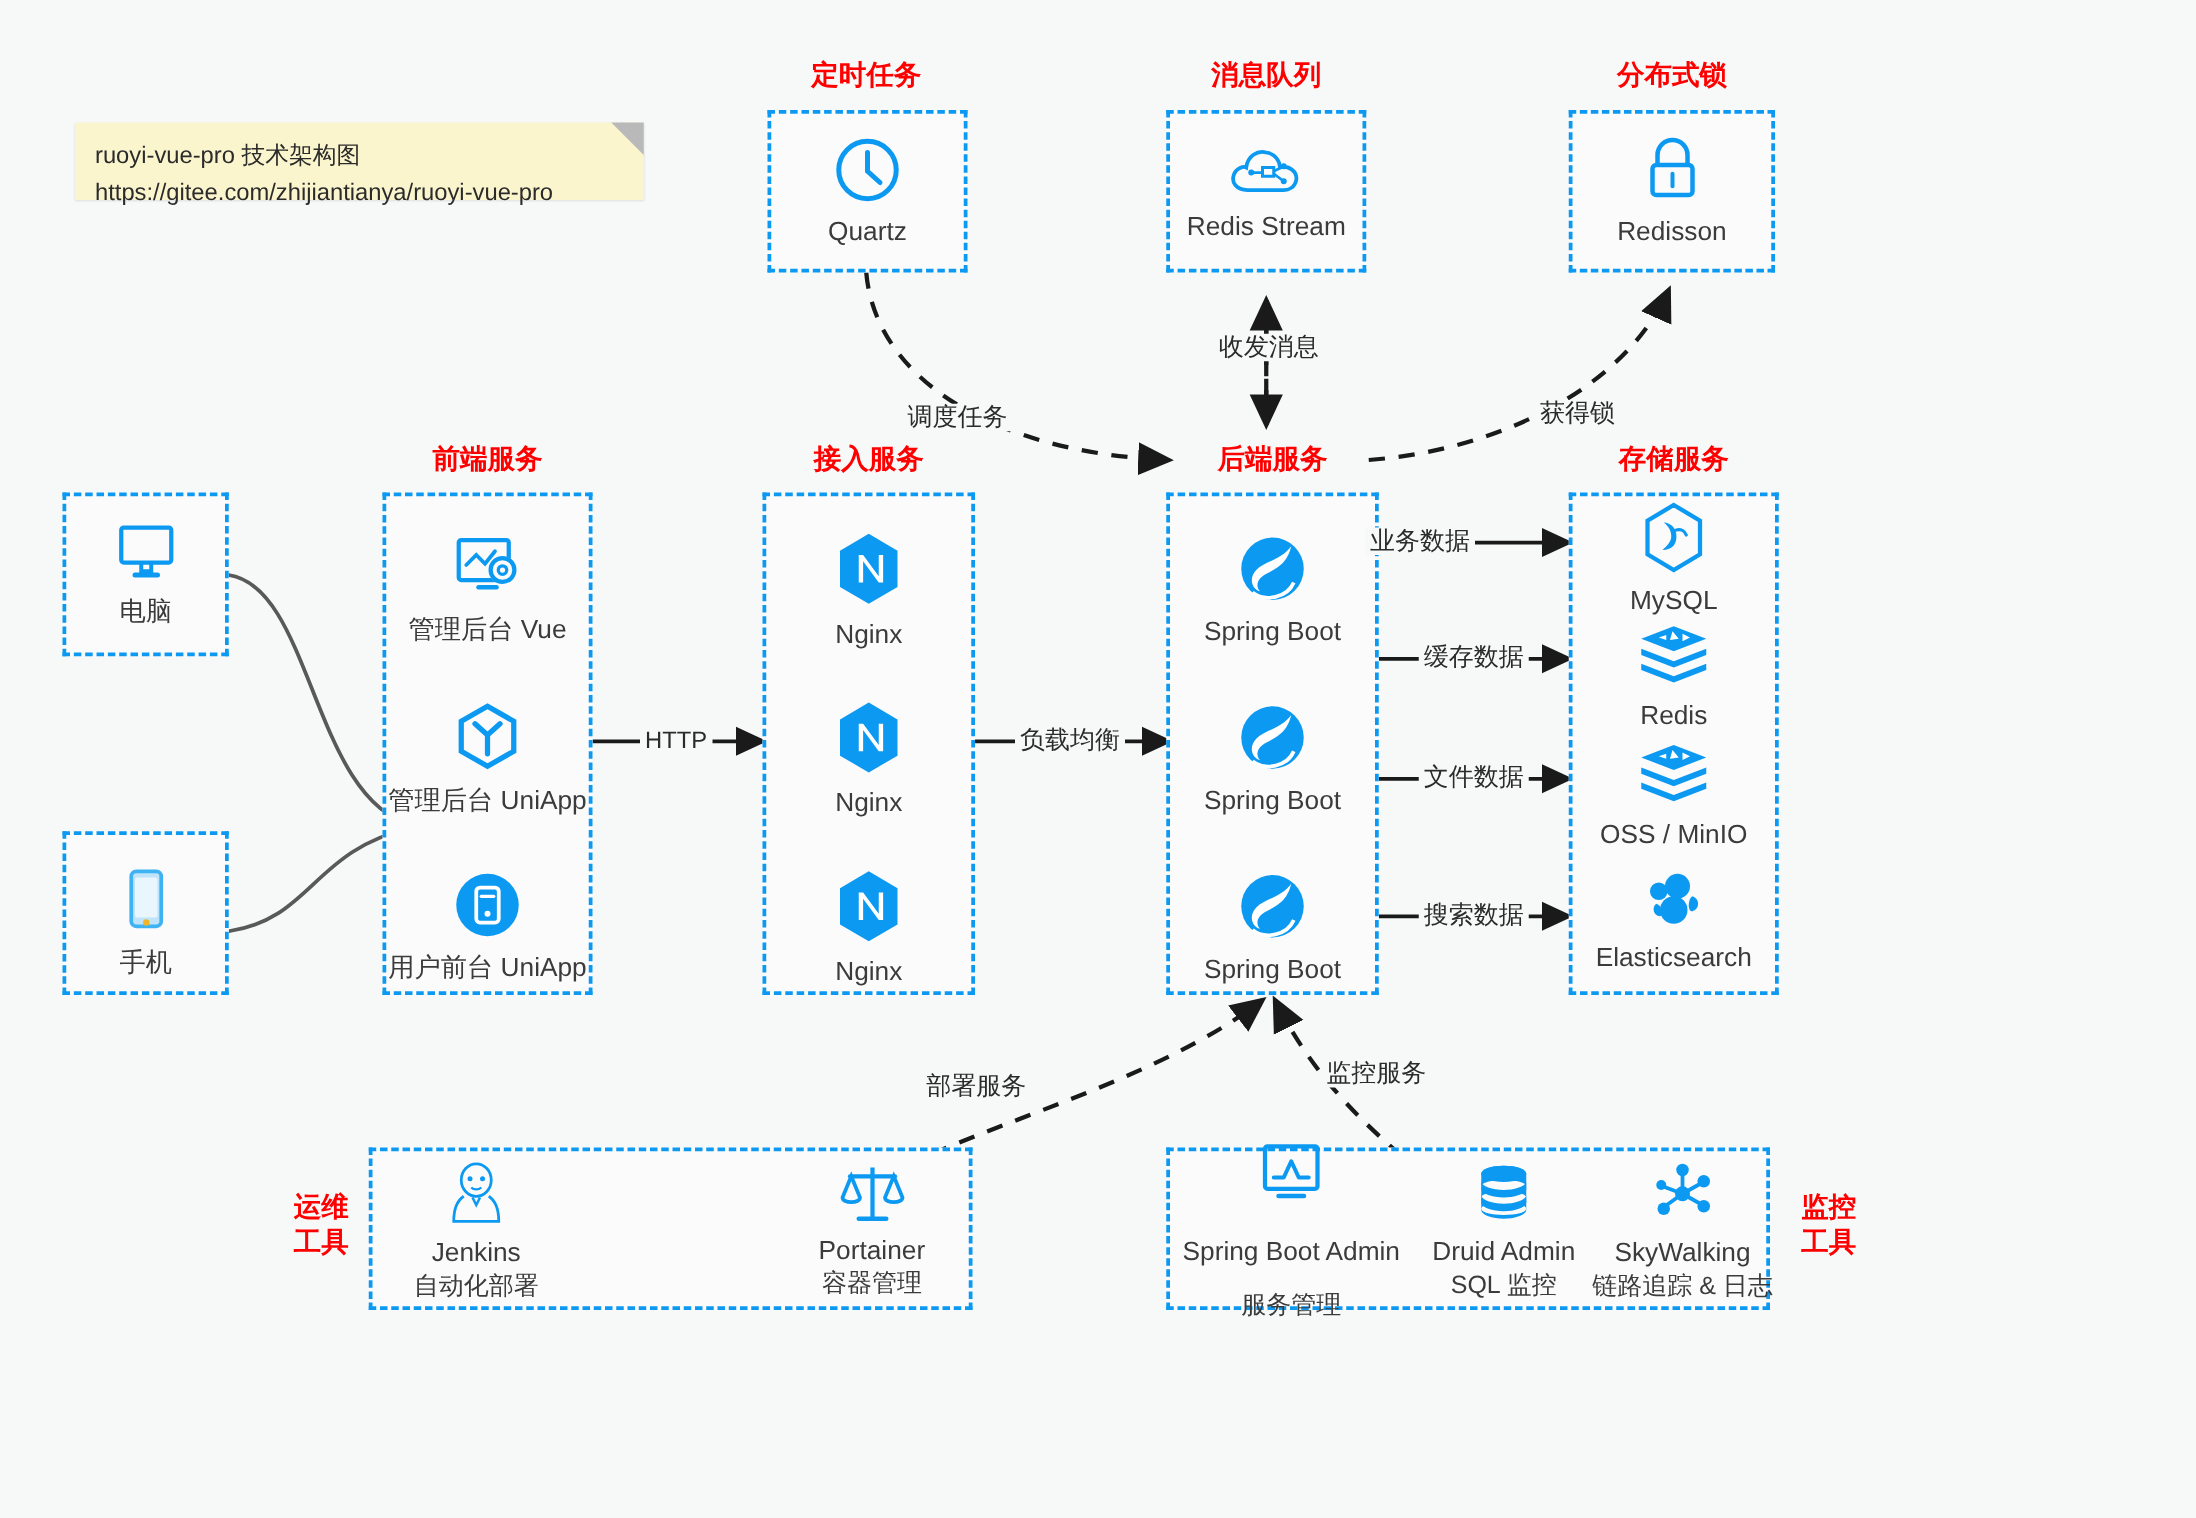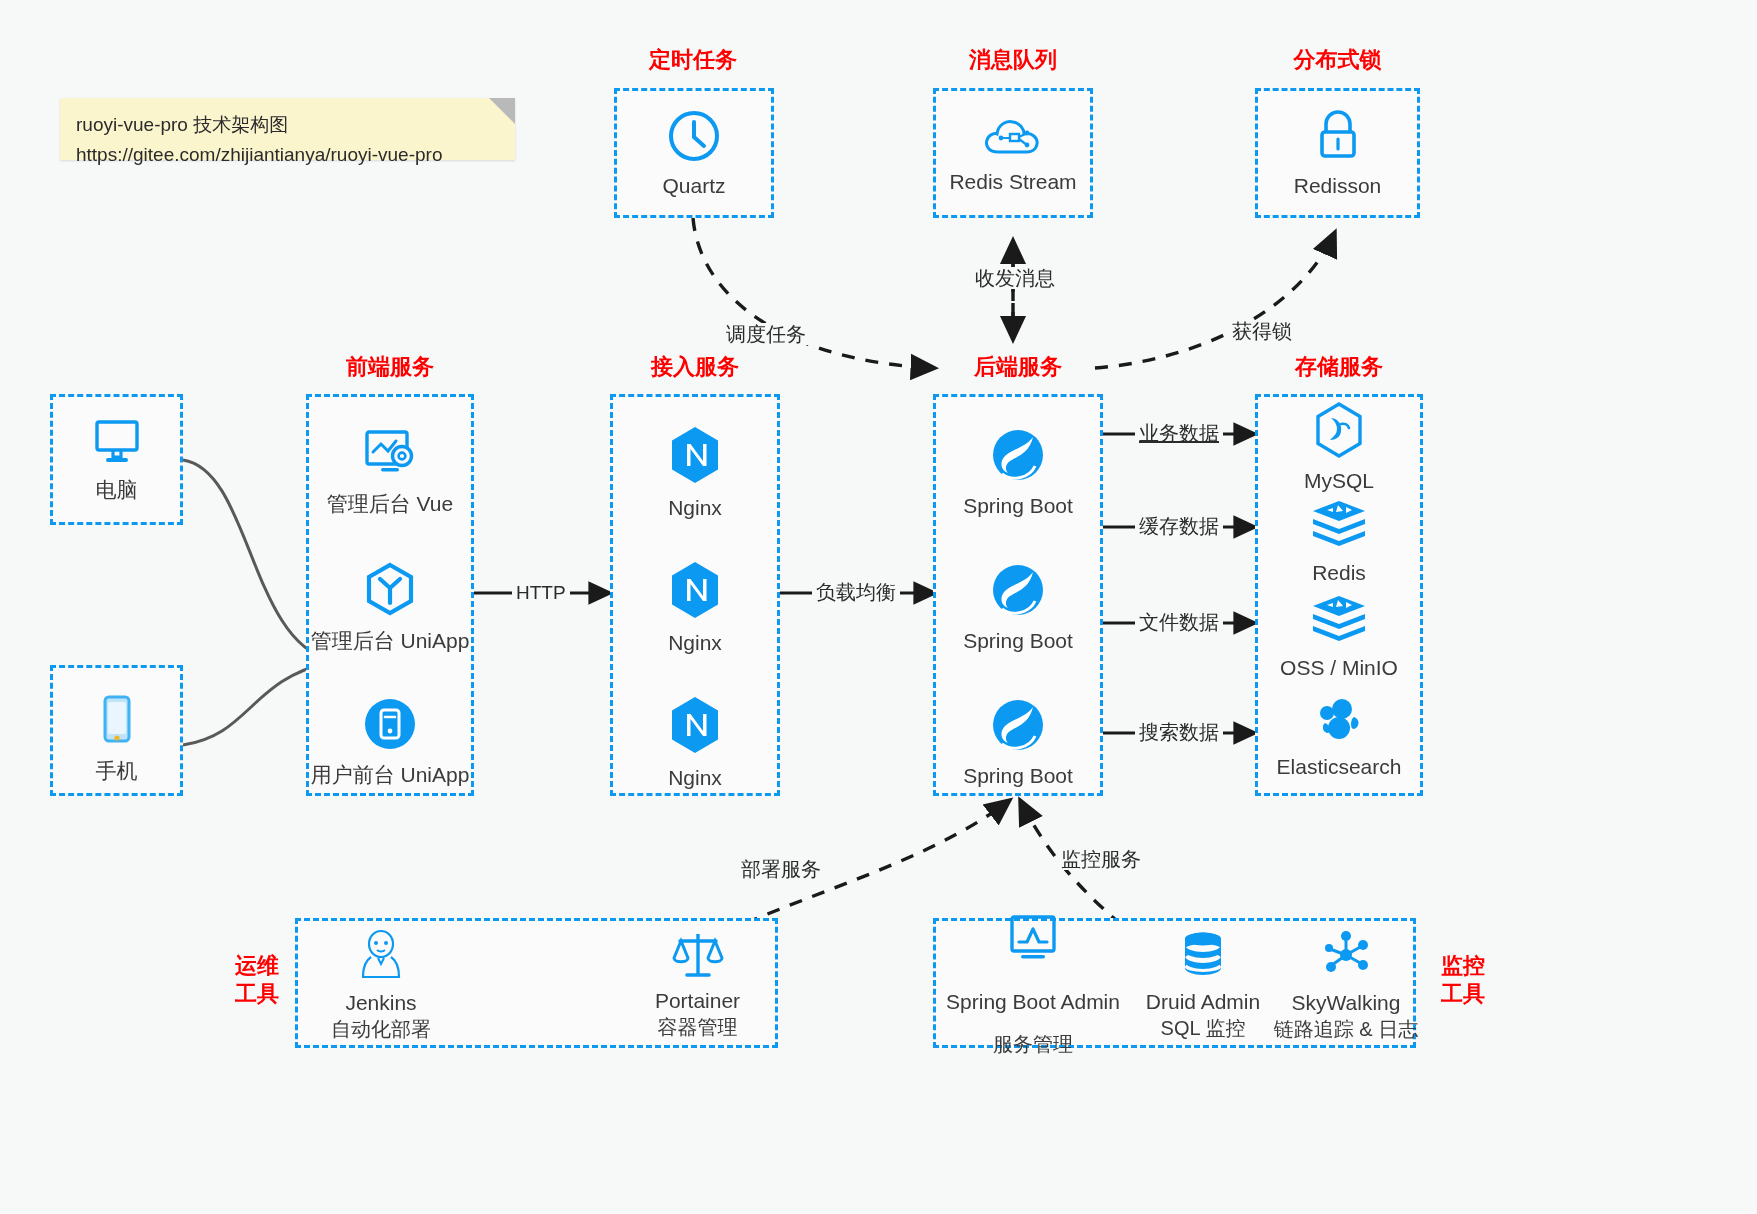--- a/index.html
+++ b/index.html
@@ -386,21 +386,21 @@
   </div>
 
   <div class="lay gtitle side" style="left:1428px;top:952px;width:70px;">
     <div>监控</div>
     <div>工具</div>
   </div>
 
   <div class="lay elabel" style="left:512px;top:582px;">HTTP</div>
   <div class="lay elabel cn" style="left:812px;top:581px;">负载均衡</div>
 
-  <div class="lay elabel cn" style="left:1135px;top:422px;text-decoration:underline;">业务数据</div>
+  <div class="lay elabel cn" style="left:1092px;top:422px;">业务数据</div>
   <div class="lay elabel cn" style="left:1135px;top:515px;">缓存数据</div>
   <div class="lay elabel cn" style="left:1135px;top:611px;">文件数据</div>
   <div class="lay elabel cn" style="left:1135px;top:721px;">搜索数据</div>
 
   <div class="lay elabel cn" style="left:722px;top:323px;">调度任务</div>
   <div class="lay elabel cn" style="left:971px;top:267px;">收发消息</div>
   <div class="lay elabel cn" style="left:1228px;top:320px;">获得锁</div>
 
   <div class="lay elabel cn" style="left:737px;top:858px;">部署服务</div>
   <div class="lay elabel cn" style="left:1057px;top:848px;">监控服务</div>

